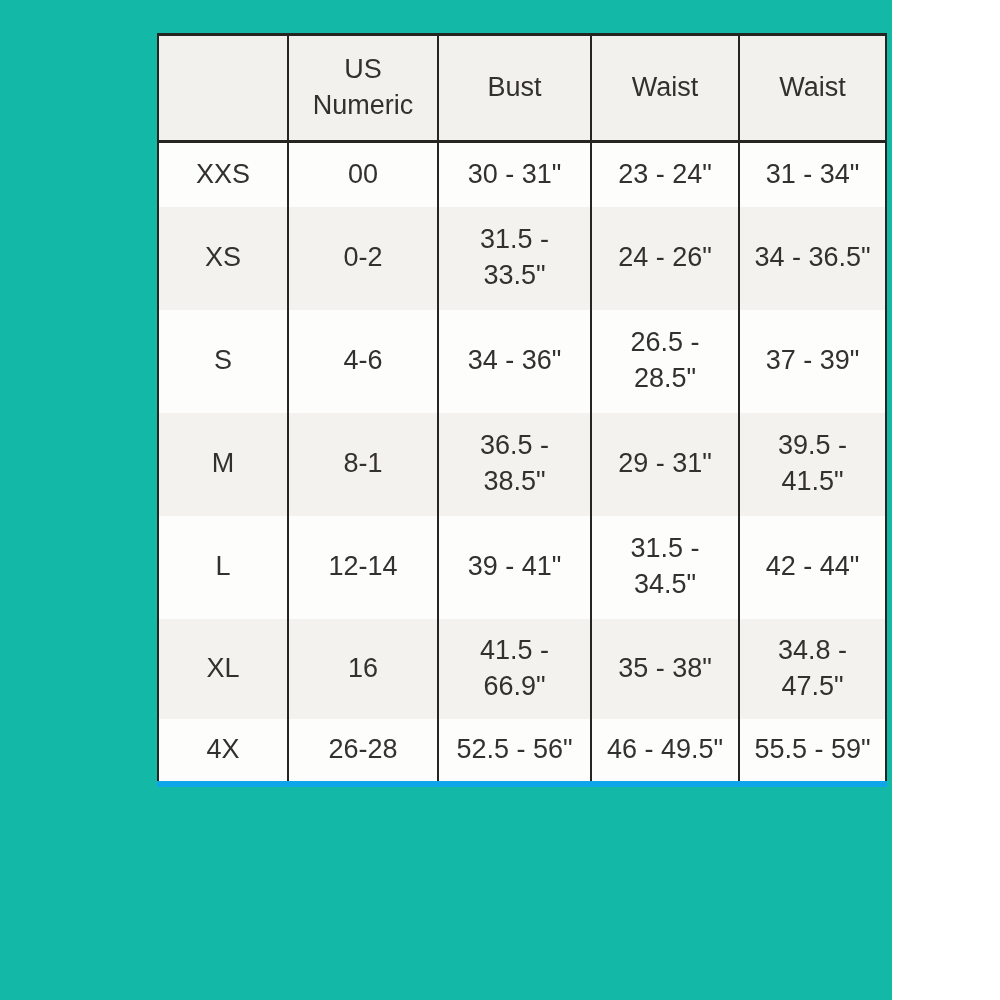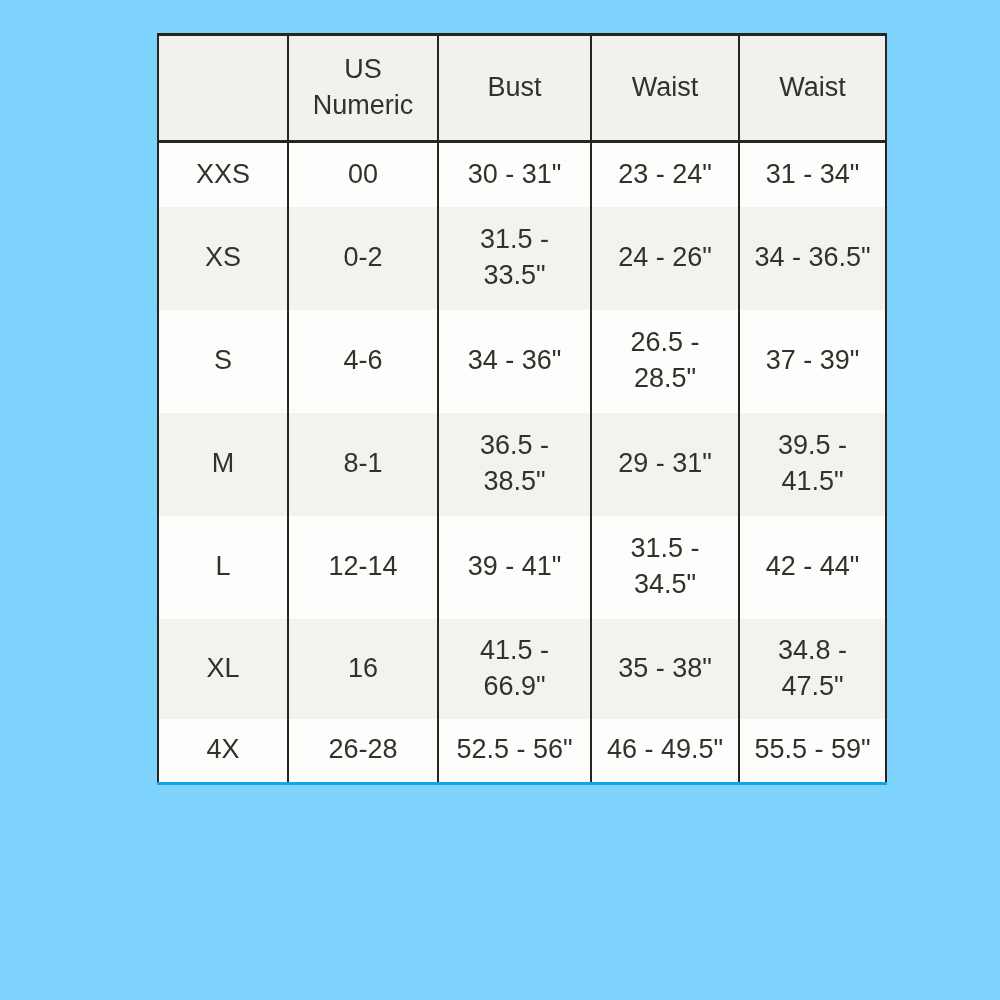--- a/index.html
+++ b/index.html
@@ -5,23 +5,23 @@
   html, body {
     margin: 0;
     padding: 0;
     background: #ffffff;
     width: 1000px;
     height: 1000px;
     font-family: "Liberation Sans", sans-serif;
   }
   .page {
     position: relative;
-    width: 1000px;
+    width: 892px;
     height: 1000px;
-    background: #7dd3fc;
+    background: #14b8a6;
     overflow: hidden;
   }
   .chart-wrap {
     position: absolute;
     left: 157px;
     top: 33px;
   }
   table.size-chart {
     border-collapse: collapse;
     table-layout: fixed;
@@ -41,21 +41,21 @@
     padding: 0 2px;
     overflow: hidden;
   }
   table.size-chart thead th {
     border-top: 3px solid #262522;
     border-bottom: 3px solid #262522;
     background: #f2f1ed;
   }
   table.size-chart tbody tr.plain td { background: #fdfdfc; }
   table.size-chart tbody tr.striped td { background: #f3f2ee; }
-  table.size-chart tbody tr:last-child td { border-bottom: 3px solid #0ea5e9; }
+  table.size-chart tbody tr:last-child td { border-bottom: 6px solid #0ea5e9; }
   tr.h107 { height: 107px; }
   tr.h100 { height: 100px; padding-left: 36px; }
   tr.h103 { height: 103px; margin-left: 16px; }
   tr.h65  { height: 65px; margin-left: 20px; }
 </style>
 </head>
 <body>
 
 <div class="page">
   <div class="chart-wrap">

